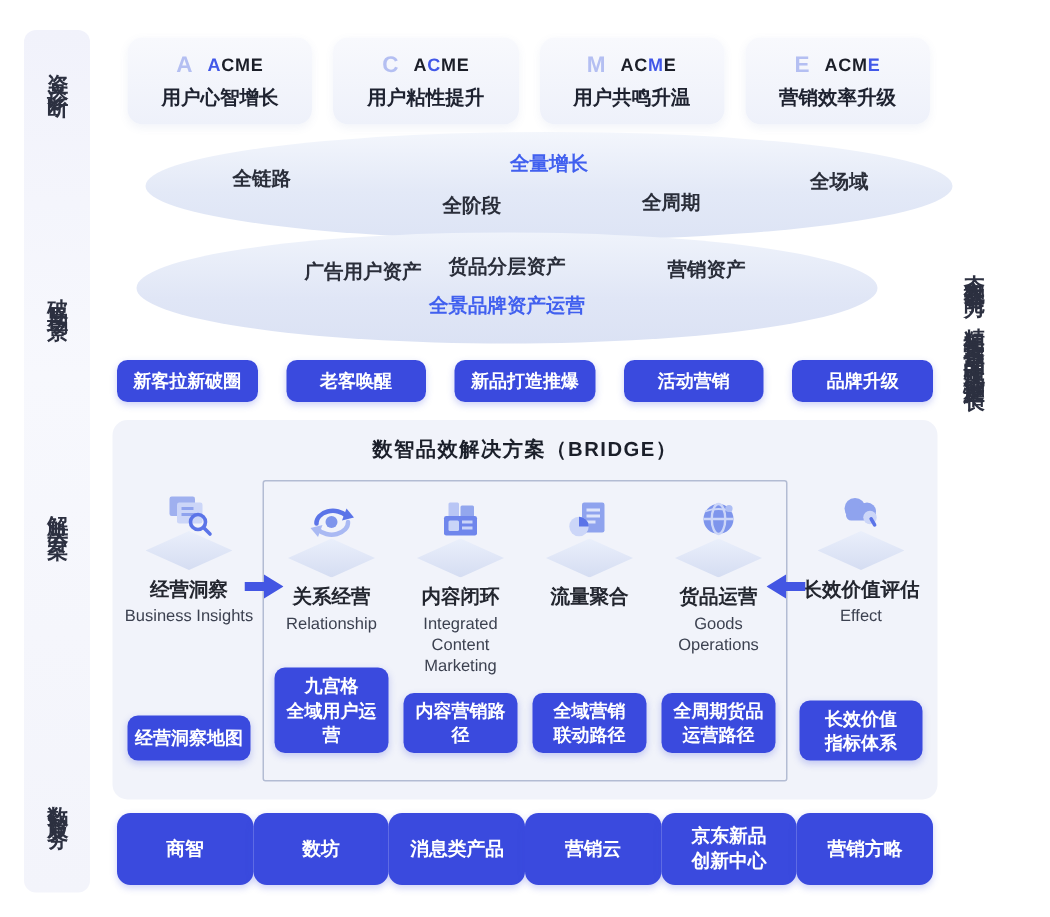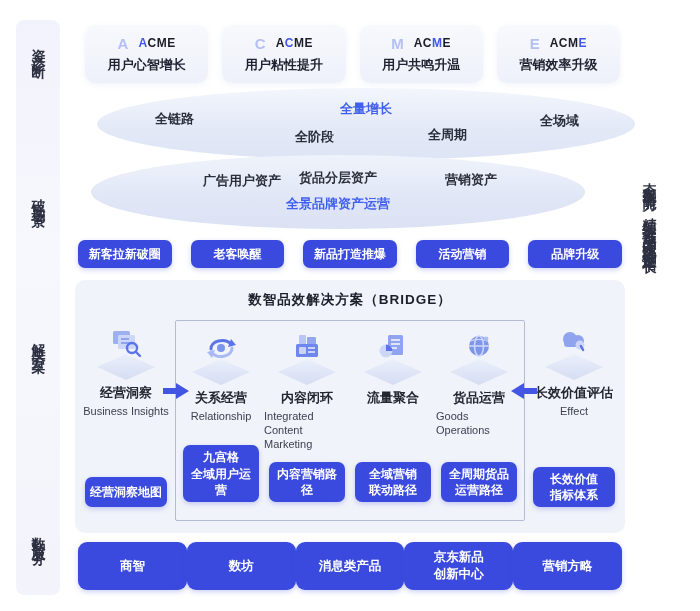--- a/index.html
+++ b/index.html
@@ -108,21 +108,21 @@
   .inner-box .sol-col { flex:1; padding-bottom:4px; }
   .sol-col-outer { padding-bottom:14px; }
   .icon-stage { position:relative; width:62px; height:56px; margin-bottom:4px; }
   .icon-stage .platform {
     position:absolute; left:2px; bottom:0; width:58px; height:26px;
     background:linear-gradient(180deg,#eaeffb 0%, #d5ddf2 100%);
     clip-path:polygon(50% 0, 100% 50%, 50% 100%, 0 50%);
   }
   .icon-stage svg { position:absolute; left:13px; top:2px; }
   .cn-label { font-size:13px; font-weight:700; color:#23262f; }
-  .en-label { font-size:11px; color:#3c4150; text-align:left; line-height:1.25; margin-top:3px; }
+  .en-label { font-size:11px; color:#3c4150; text-align:center; line-height:1.25; margin-top:3px; }
   .sol-col .btn { margin-top:auto; min-height:30px; width:88%; padding:4px 4px; }
   .flow-arrow { position:absolute; top:62px; z-index:3; }
   .arrow-right { right:-16px; }
   .arrow-left  { left:-16px; }
 
   
   .bottom-row { position:absolute; left:3px; top:542px; width:544px; display:flex; }
   .bottom-row .btn { flex:1; height:48px; border-radius:9px; font-size:12.5px; }
 </style>
 </head>
@@ -306,18 +306,19 @@
         </svg>
       </div>
 
     </div>
   </div>
 
   <div class="bottom-row">
     <button class="btn">商智</button>
     <button class="btn">数坊</button>
     <button class="btn">消息类产品</button>
+    <button class="btn">营销云</button>
     <button class="btn">京东新品
 创新中心</button>
     <button class="btn">营销方略</button>
   </div>
 
 </div>
 
 </body></html>

